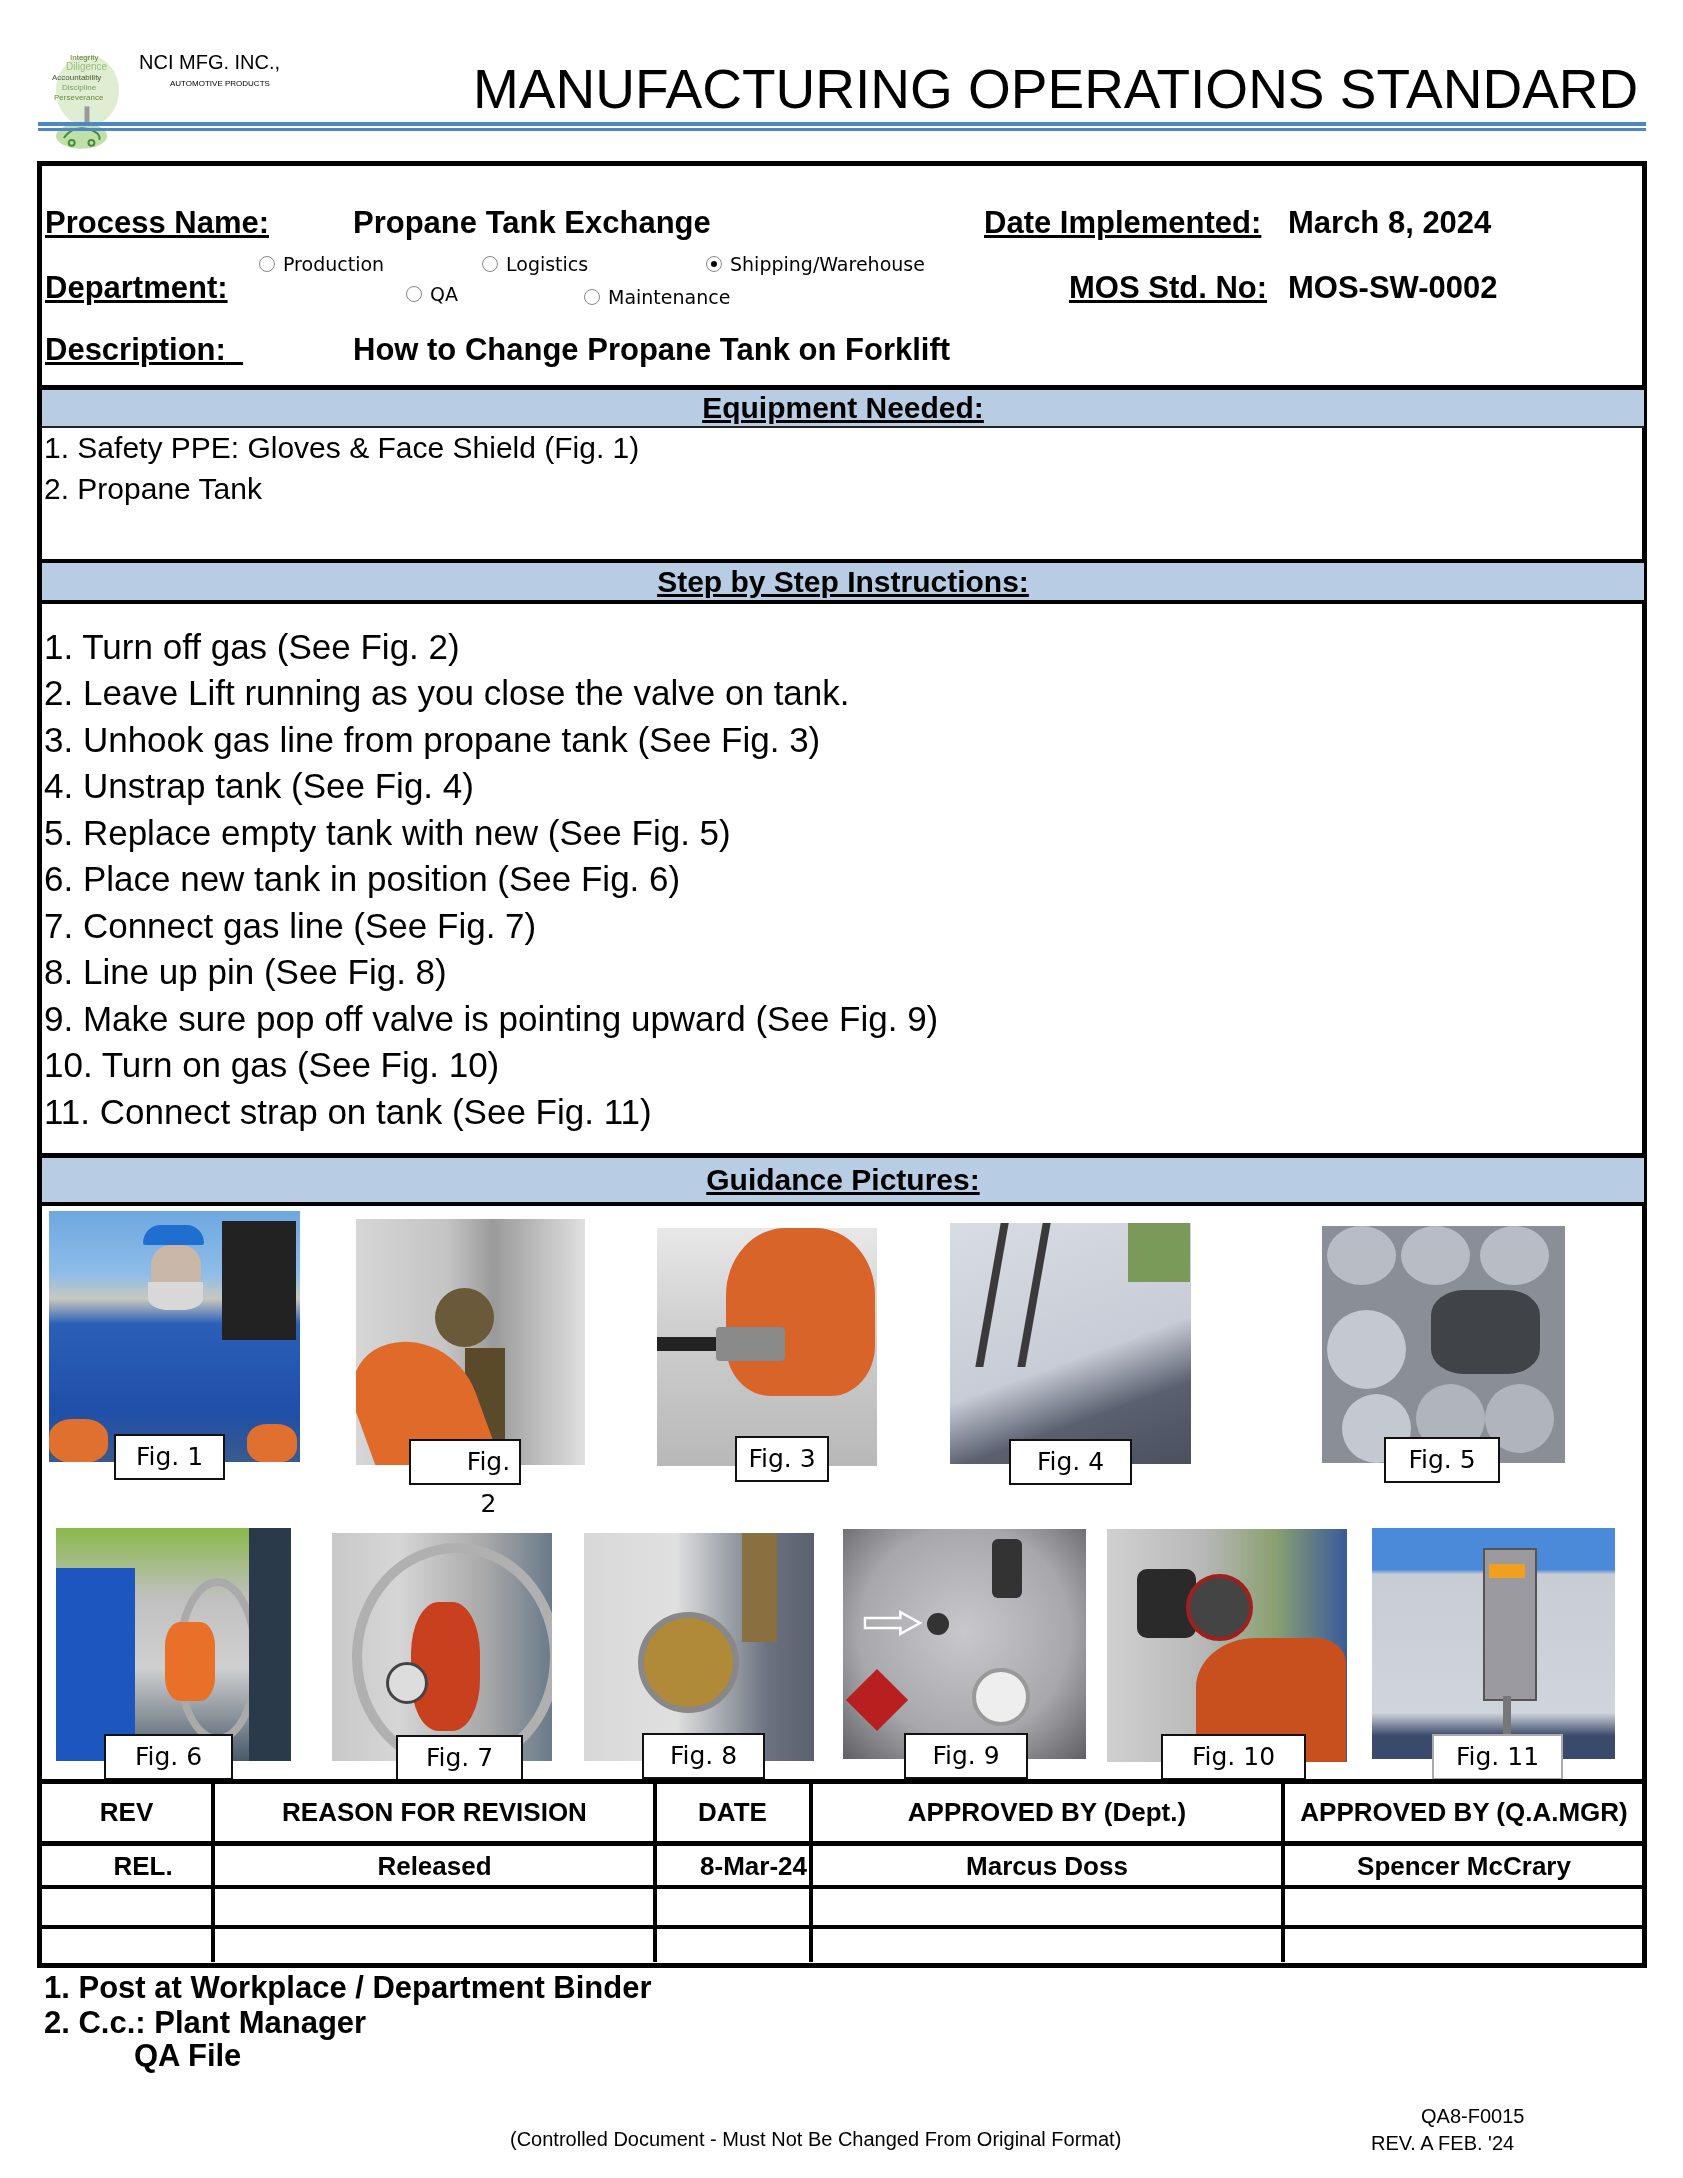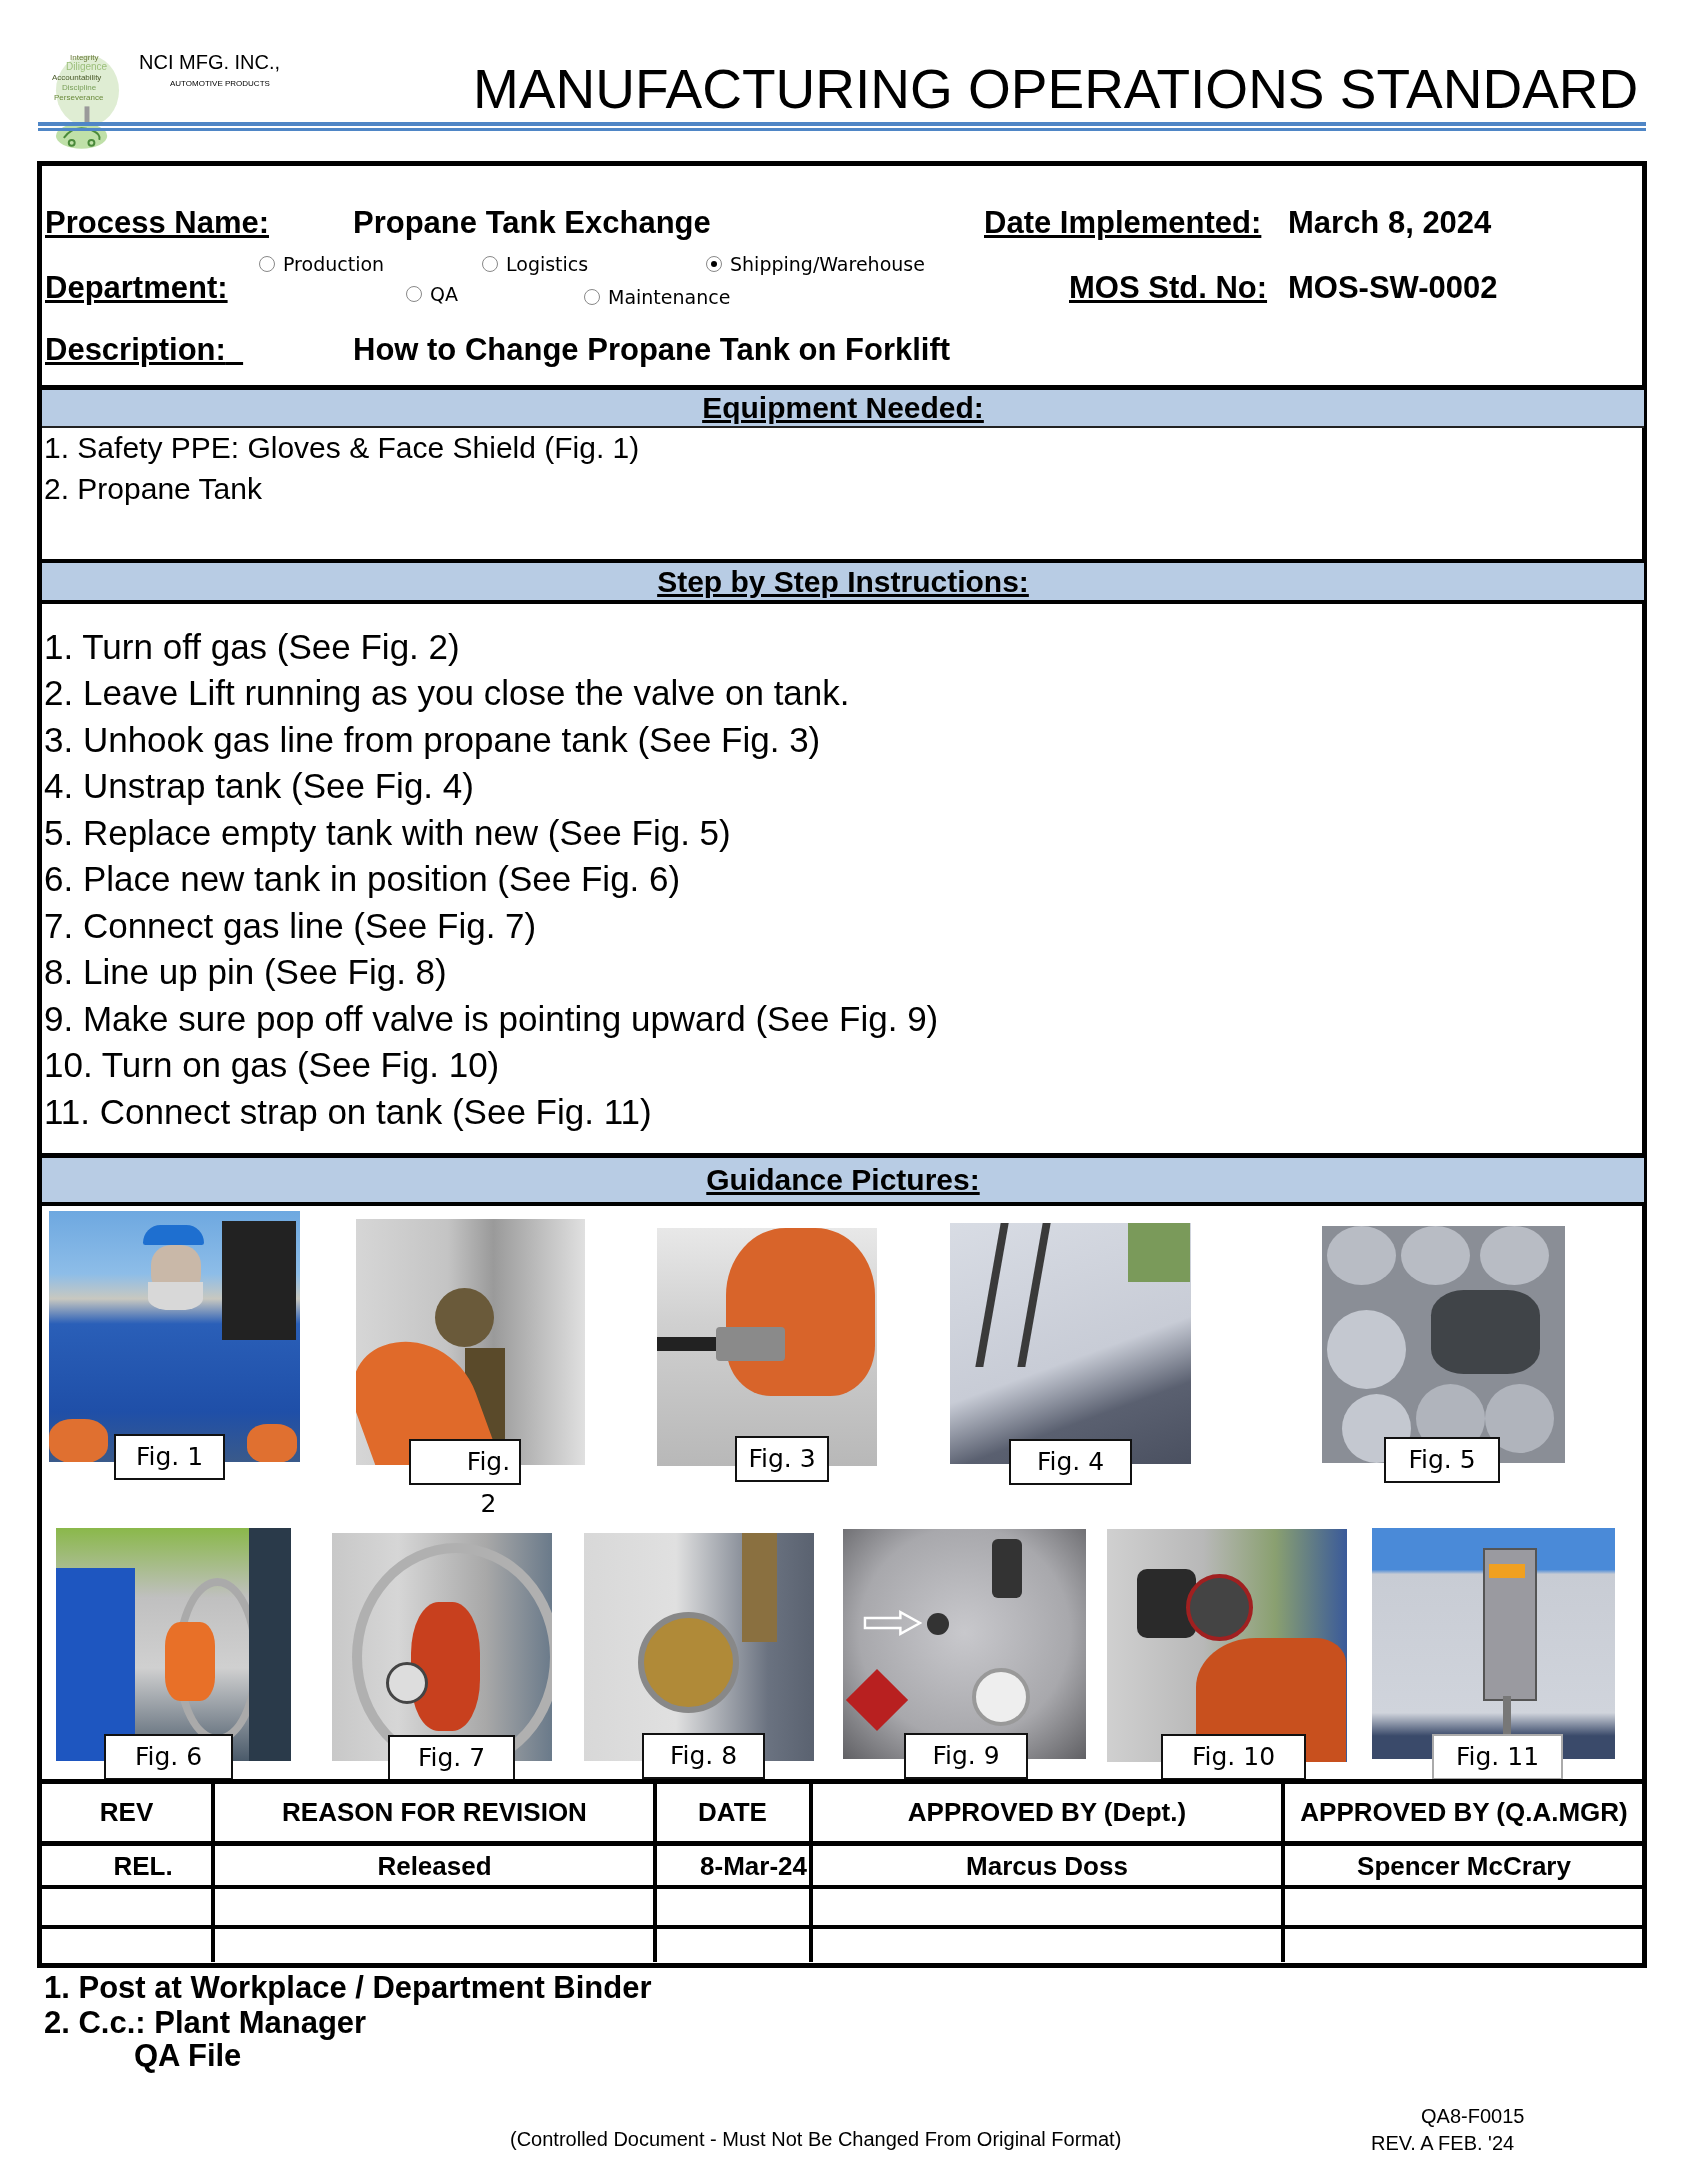--- a/index.html
+++ b/index.html
@@ -160,21 +160,21 @@
   <div style="position:absolute;left:109px;top:94px;width:50px;height:79px;background:#e87028;border-radius:30%;"></div>
   <div style="position:absolute;left:193px;top:0;width:42px;height:233px;background:#2a3a4a;"></div>
 </div>
 <div class="figlabel" style="left:104px;top:1734px;width:129px;">Fig. 6</div>
 
 <div class="photo" style="left:332px;top:1533px;width:220px;height:228px;background:linear-gradient(90deg,#c8c8c8 0%,#d6d6d6 30%,#a8a8a8 70%,#6a7a8a 100%);">
   <div style="position:absolute;left:20px;top:10px;width:188px;height:208px;border:10px solid #b0b0b0;border-radius:50%;"></div>
   <div style="position:absolute;left:79px;top:69px;width:69px;height:129px;background:#c8401e;border-radius:40%;"></div>
   <div style="position:absolute;left:54px;top:129px;width:36px;height:36px;background:#ddd;border:3px solid #444;border-radius:50%;"></div>
 </div>
-<div class="figlabel" style="left:388px;top:1735px;width:127px;">Fig. 7</div>
+<div class="figlabel" style="left:396px;top:1735px;width:127px;">Fig. 7</div>
 
 <div class="photo" style="left:584px;top:1533px;width:230px;height:228px;background:linear-gradient(90deg,#d8d8d8 0%,#e0e0e0 40%,#6a7280 80%,#5a6270 100%);">
   <div style="position:absolute;left:54px;top:79px;width:89px;height:89px;background:#b08a38;border-radius:50%;border:6px solid #888;"></div>
   <div style="position:absolute;left:158px;top:0;width:35px;height:109px;background:#8a7040;"></div>
 </div>
 <div class="figlabel" style="left:642px;top:1733px;width:123px;">Fig. 8</div>
 
 <div class="photo" style="left:843px;top:1529px;width:243px;height:230px;background:radial-gradient(circle at 50% 45%,#c8c8cc 0%,#a8a8ac 60%,#606064 100%);">
   <div style="position:absolute;left:84px;top:84px;width:22px;height:22px;background:#333;border-radius:50%;"></div>
   <div style="position:absolute;left:149px;top:10px;width:30px;height:59px;background:#333;border-radius:6px;"></div>

